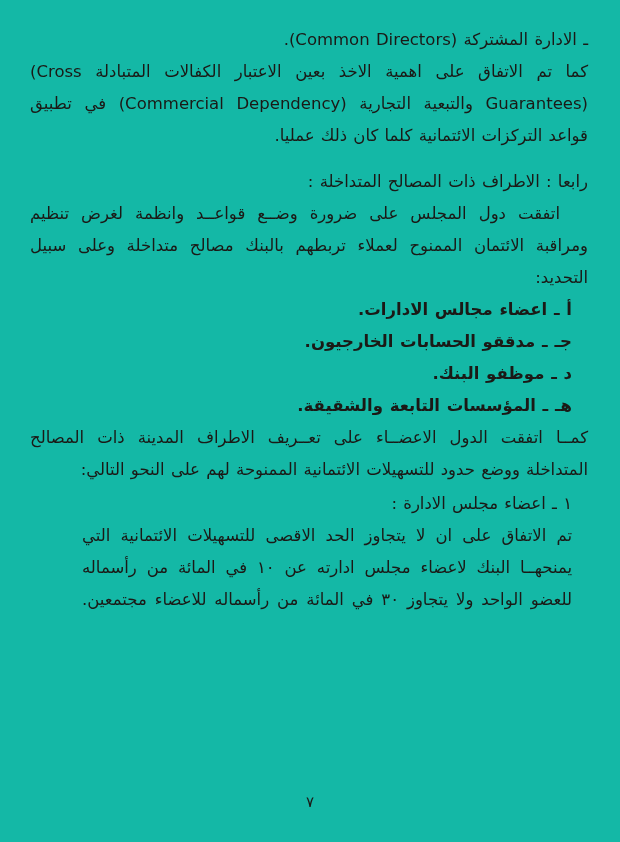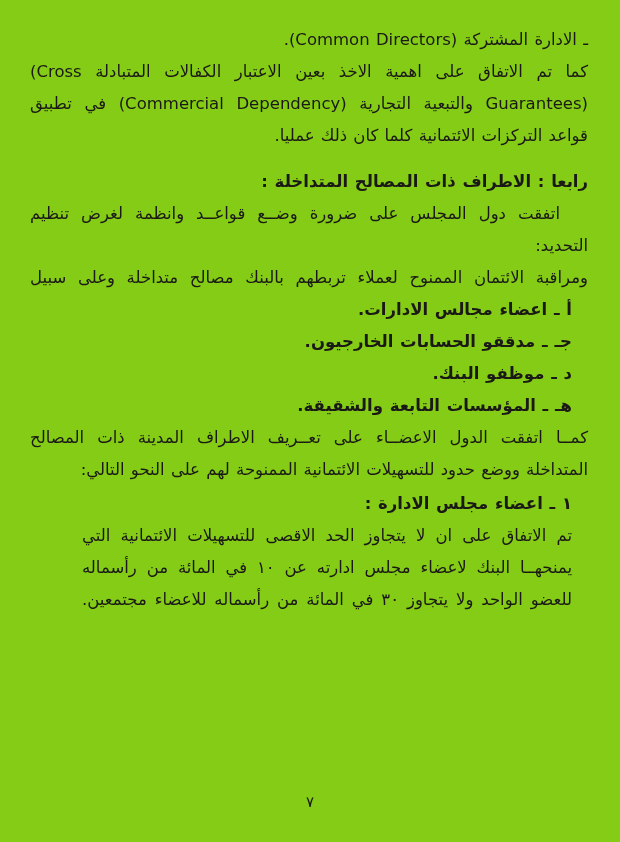--- a/index.html
+++ b/index.html
@@ -2,21 +2,21 @@
 <html lang="ar" dir="rtl"><head>
 <meta charset="utf-8">
 <style>
   * { margin: 0; padding: 0; box-sizing: border-box; }
   html, body { background: #ffffff; }
   .page {
     position: relative;
     width: 620px;
     height: 842px;
     margin: 0 auto;
-    background: #84cc16;
+    background: #14b8a6;
     direction: rtl;
     font-family: "DejaVu Sans", sans-serif;
     color: #1b1916;
     overflow: hidden;
   }
   .content {
     position: absolute;
     top: 24px;
     right: 32px;
     width: 558px;
@@ -26,21 +26,21 @@
     line-height: 32px;
     text-align: right;
     word-spacing: 1px;
     unicode-bidi: plaintext;
   }
   .line.justify {
     text-align: justify;
     text-align-last: justify;
   }
   .line.heading {
-    font-weight: 700;
+    font-weight: 400;
   }
   .line.gap-top { margin-top: 14px; }
   .line.gap-top-lg { margin-top: 2px; }
   .line.indent-first { padding-right: 28px; }
   .line.list { padding-right: 16px; font-weight: bold; }
   .line.inset { padding-right: 16px; padding-left: 52px; }
   .line.inset-head { padding-right: 16px; }
   .page-number {
     position: absolute;
     top: 793px;
@@ -55,22 +55,22 @@
 <body>
 
 <div class="page">
   <main class="content" id="doc">
       <div class="line plain">ـ الادارة المشتركة ⁦(Common Directors)⁩.</div>
       <div class="line justify">كما تم الاتفاق على اهمية الاخذ بعين الاعتبار الكفالات المتبادلة ⁦(Cross⁩</div>
       <div class="line justify">⁦Guarantees)⁩ والتبعية التجارية ⁦(Commercial Dependency)⁩ في تطبيق</div>
       <div class="line plain">قواعد التركزات الائتمانية كلما كان ذلك عمليا.</div>
       <div class="line heading gap-top">رابعا : الاطراف ذات المصالح المتداخلة :</div>
       <div class="line justify indent-first">اتفقت دول المجلس على ضرورة وضــع قواعــد وانظمة لغرض تنظيم</div>
+      <div class="line justify">ومراقبة الائتمان الممنوح لعملاء تربطهم بالبنك مصالح متداخلة وعلى سبيل</div>
       <div class="line plain">التحديد:</div>
-      <div class="line justify">ومراقبة الائتمان الممنوح لعملاء تربطهم بالبنك مصالح متداخلة وعلى سبيل</div>
       <div class="line plain list">أ ـ اعضاء مجالس الادارات.</div>
       <div class="line plain list">جـ ـ مدققو الحسابات الخارجيون.</div>
       <div class="line plain list">د ـ موظفو البنك.</div>
       <div class="line plain list">هـ ـ المؤسسات التابعة والشقيقة.</div>
       <div class="line justify">كمــا اتفقت الدول الاعضــاء على تعــريف الاطراف المدينة ذات المصالح</div>
       <div class="line plain">المتداخلة ووضع حدود للتسهيلات الائتمانية الممنوحة لهم على النحو التالي:</div>
       <div class="line heading gap-top-lg inset-head">١ ـ اعضاء مجلس الادارة :</div>
       <div class="line justify inset">تم الاتفاق على ان لا يتجاوز الحد الاقصى للتسهيلات الائتمانية التي</div>
       <div class="line justify inset">يمنحهــا البنك لاعضاء مجلس ادارته عن ١٠ في المائة من رأسماله</div>
       <div class="line justify inset">للعضو الواحد ولا يتجاوز ٣٠ في المائة من رأسماله للاعضاء مجتمعين.</div>

